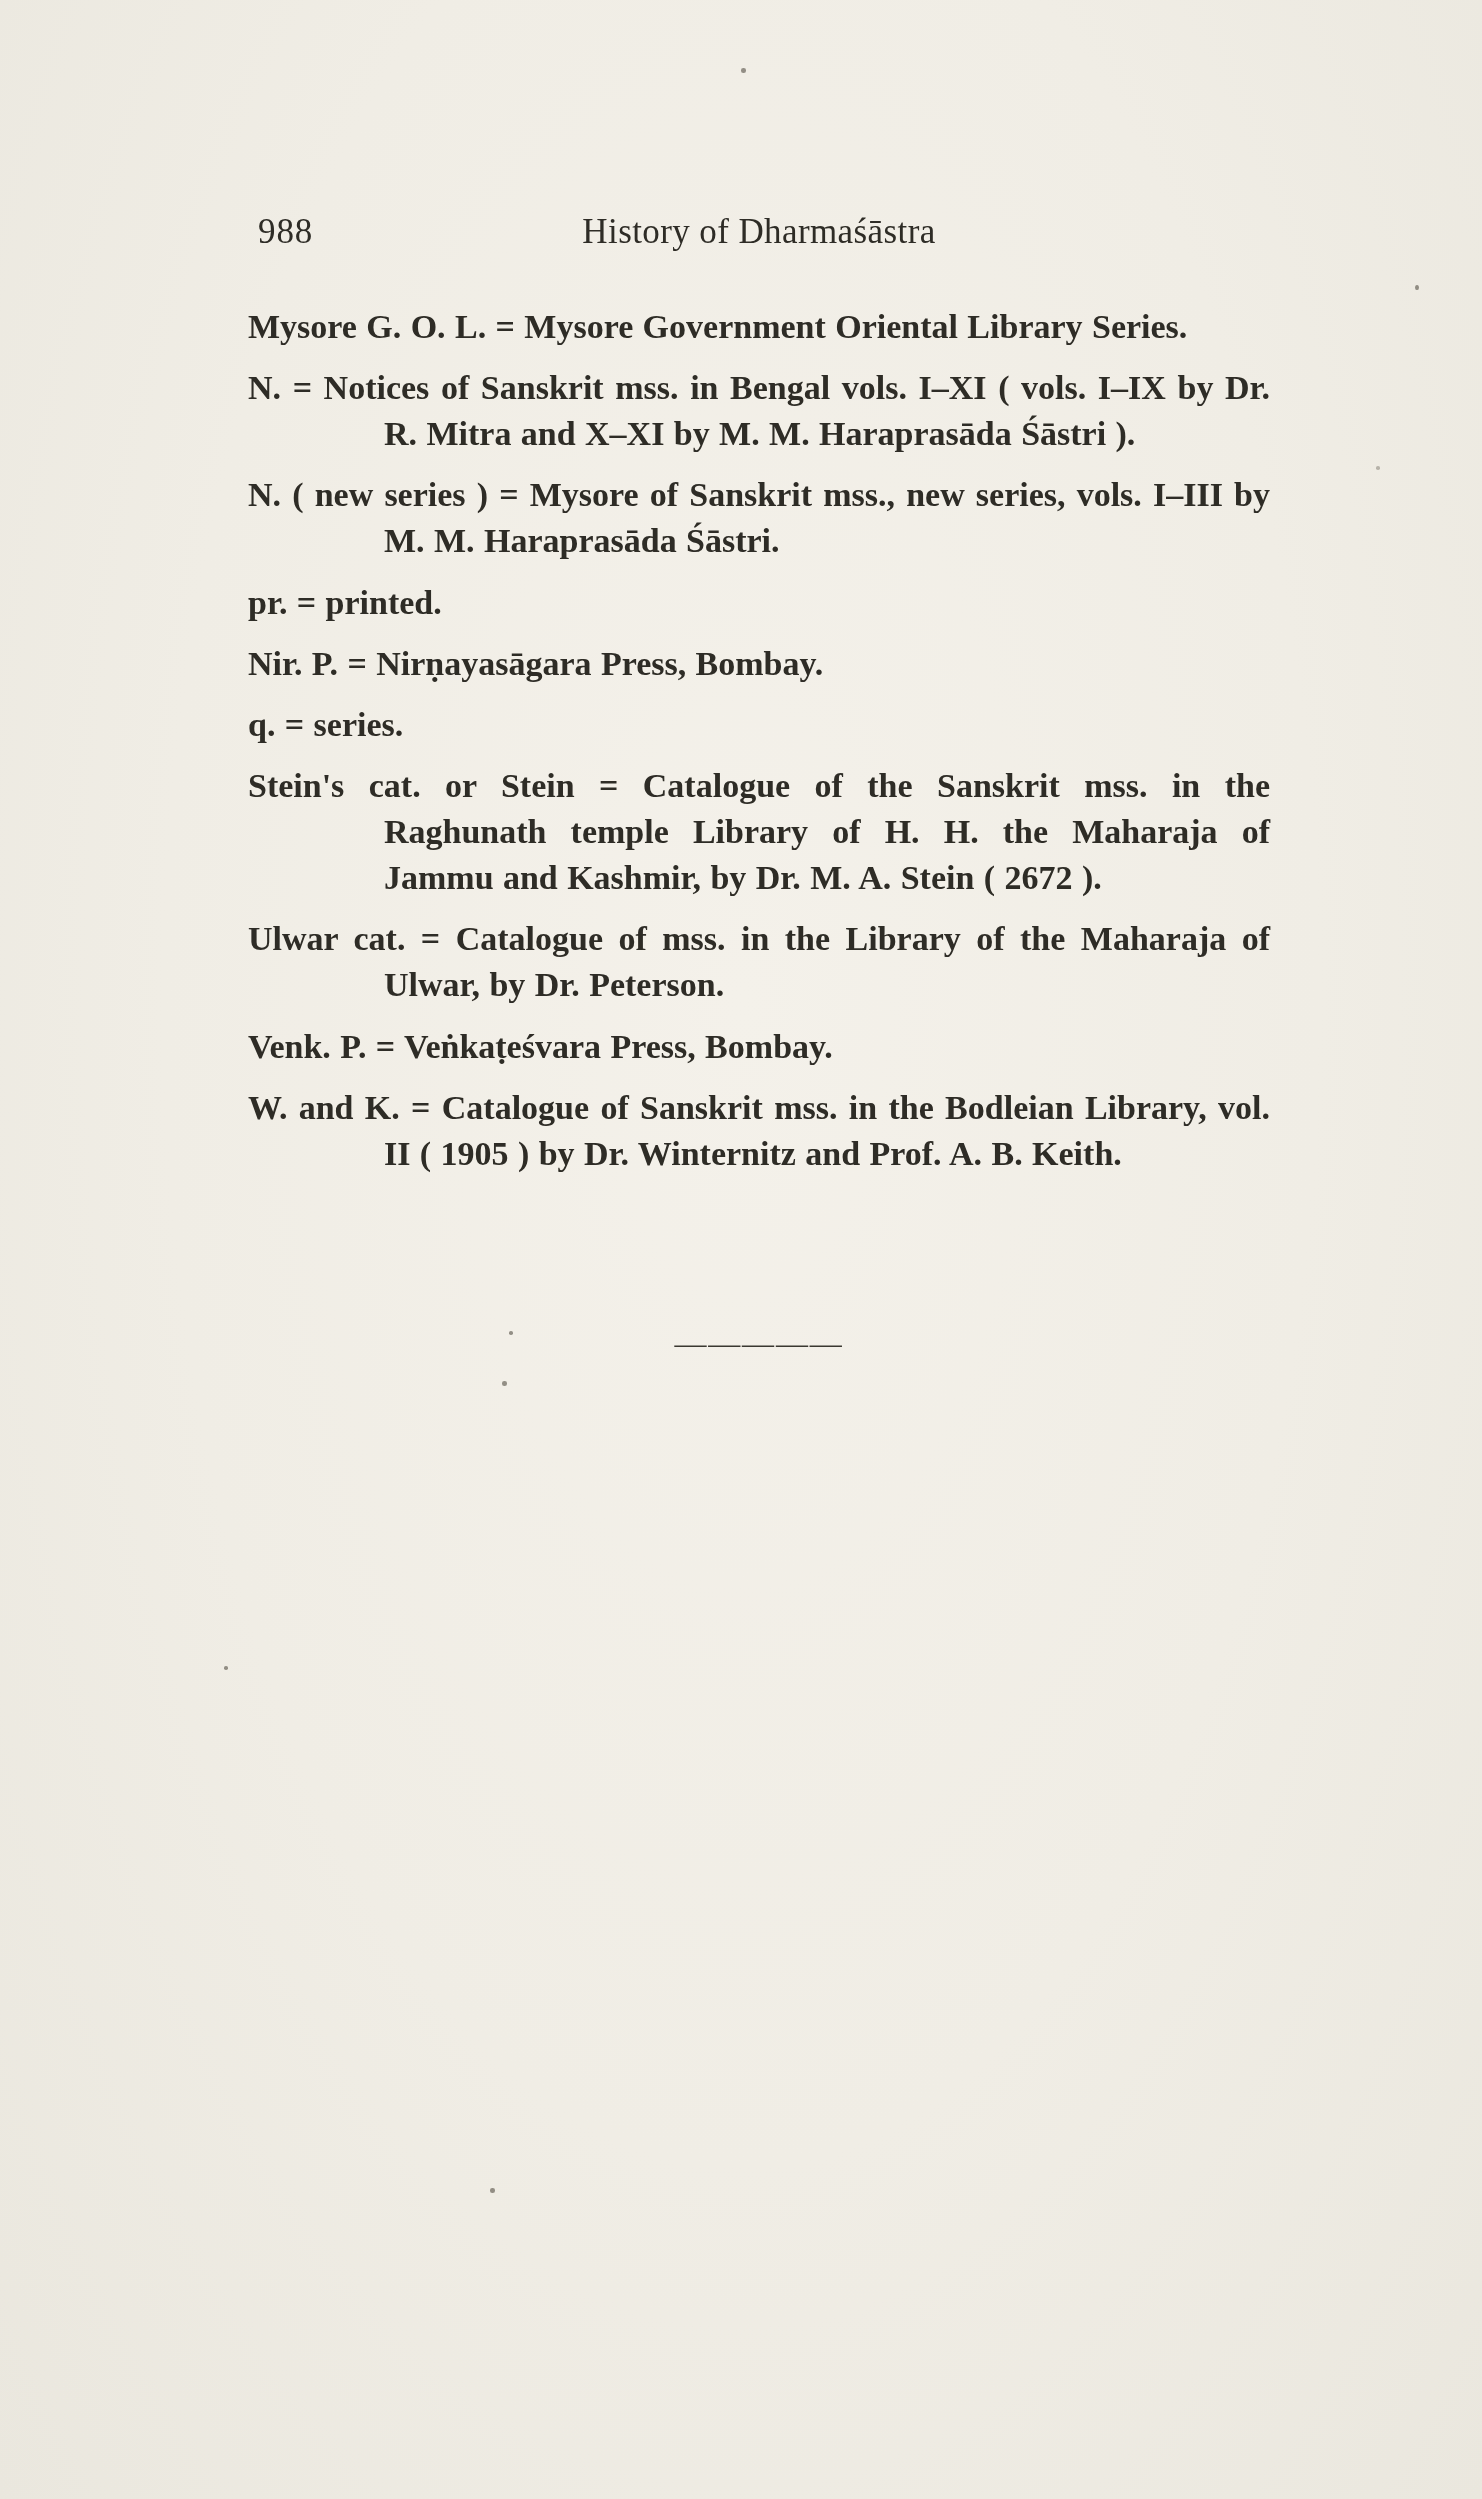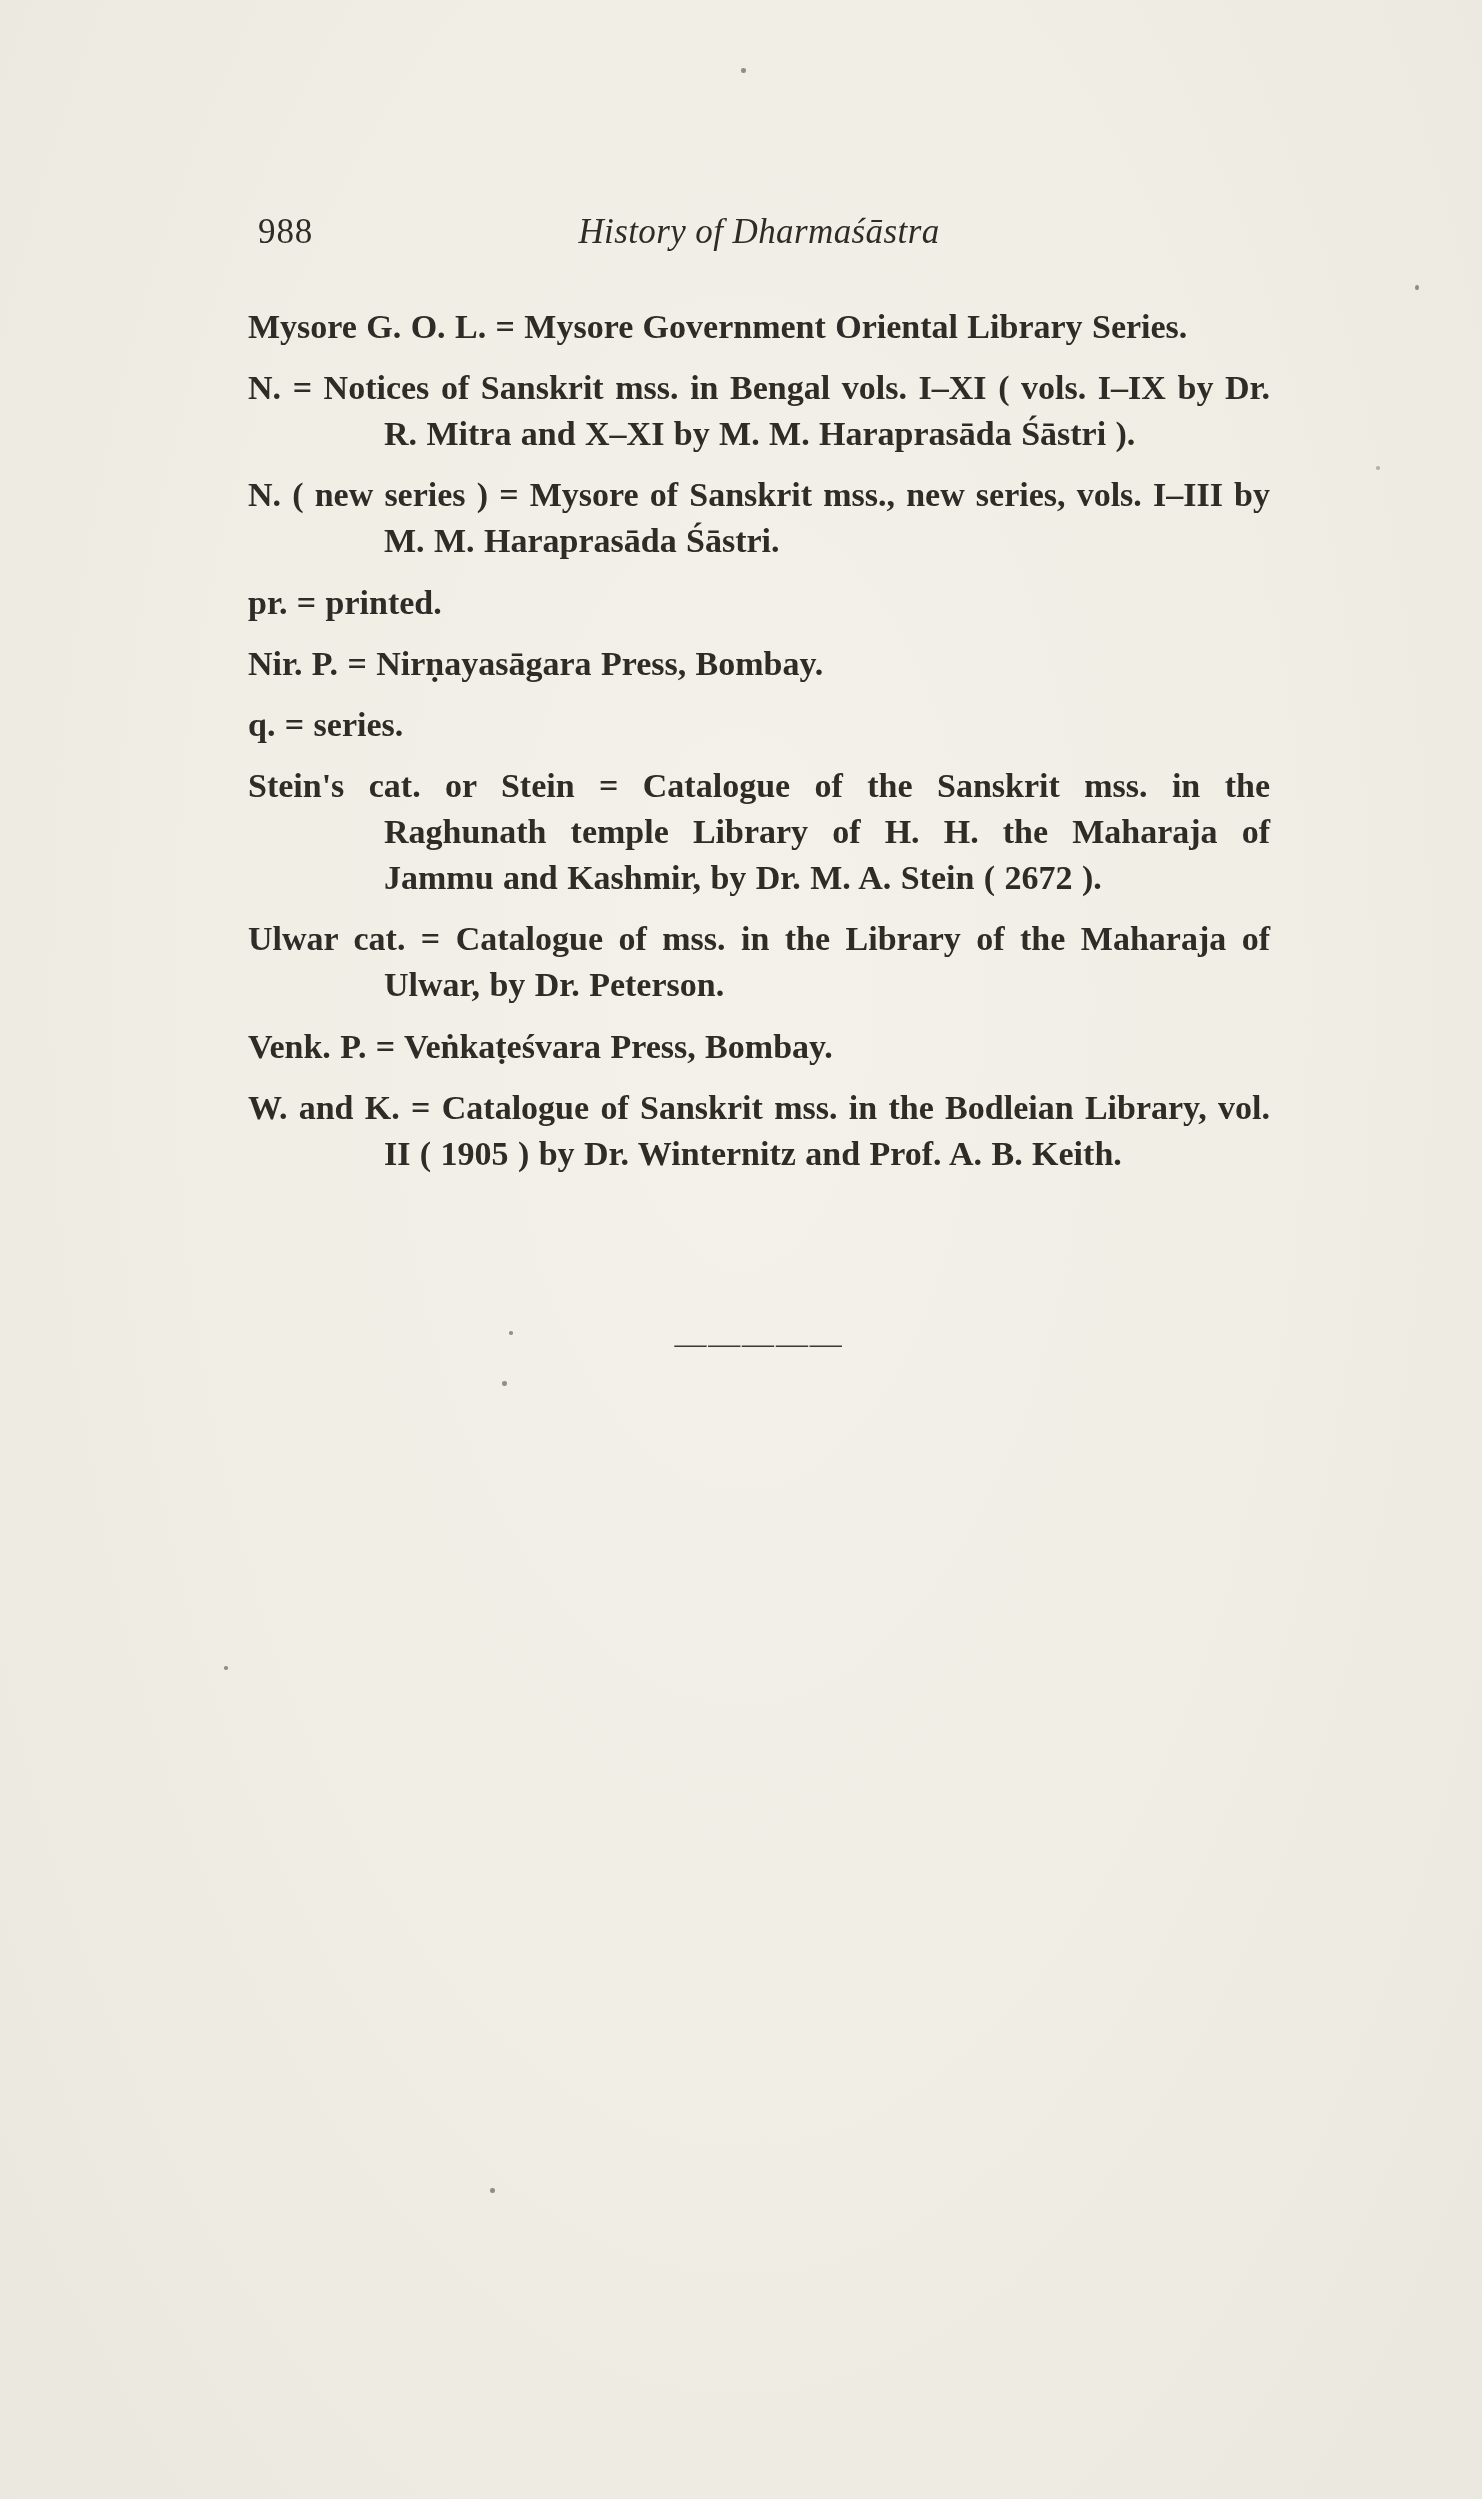--- a/index.html
+++ b/index.html
@@ -31,21 +31,20 @@
   .page-number {
     position: absolute;
     left: 10px;
     top: 0;
     font-size: 35px;
     letter-spacing: 0.9px;
   }
   .page-title {
     display: block;
     text-align: center;
-    font-style: italic;
     font-size: 35px;
     letter-spacing: 0.4px;
   }
   .entries {
     margin: 0;
     font-weight: bold;
   }
   .entry {
     margin: 0 0 15.2px 0;
     font-size: 34px;

